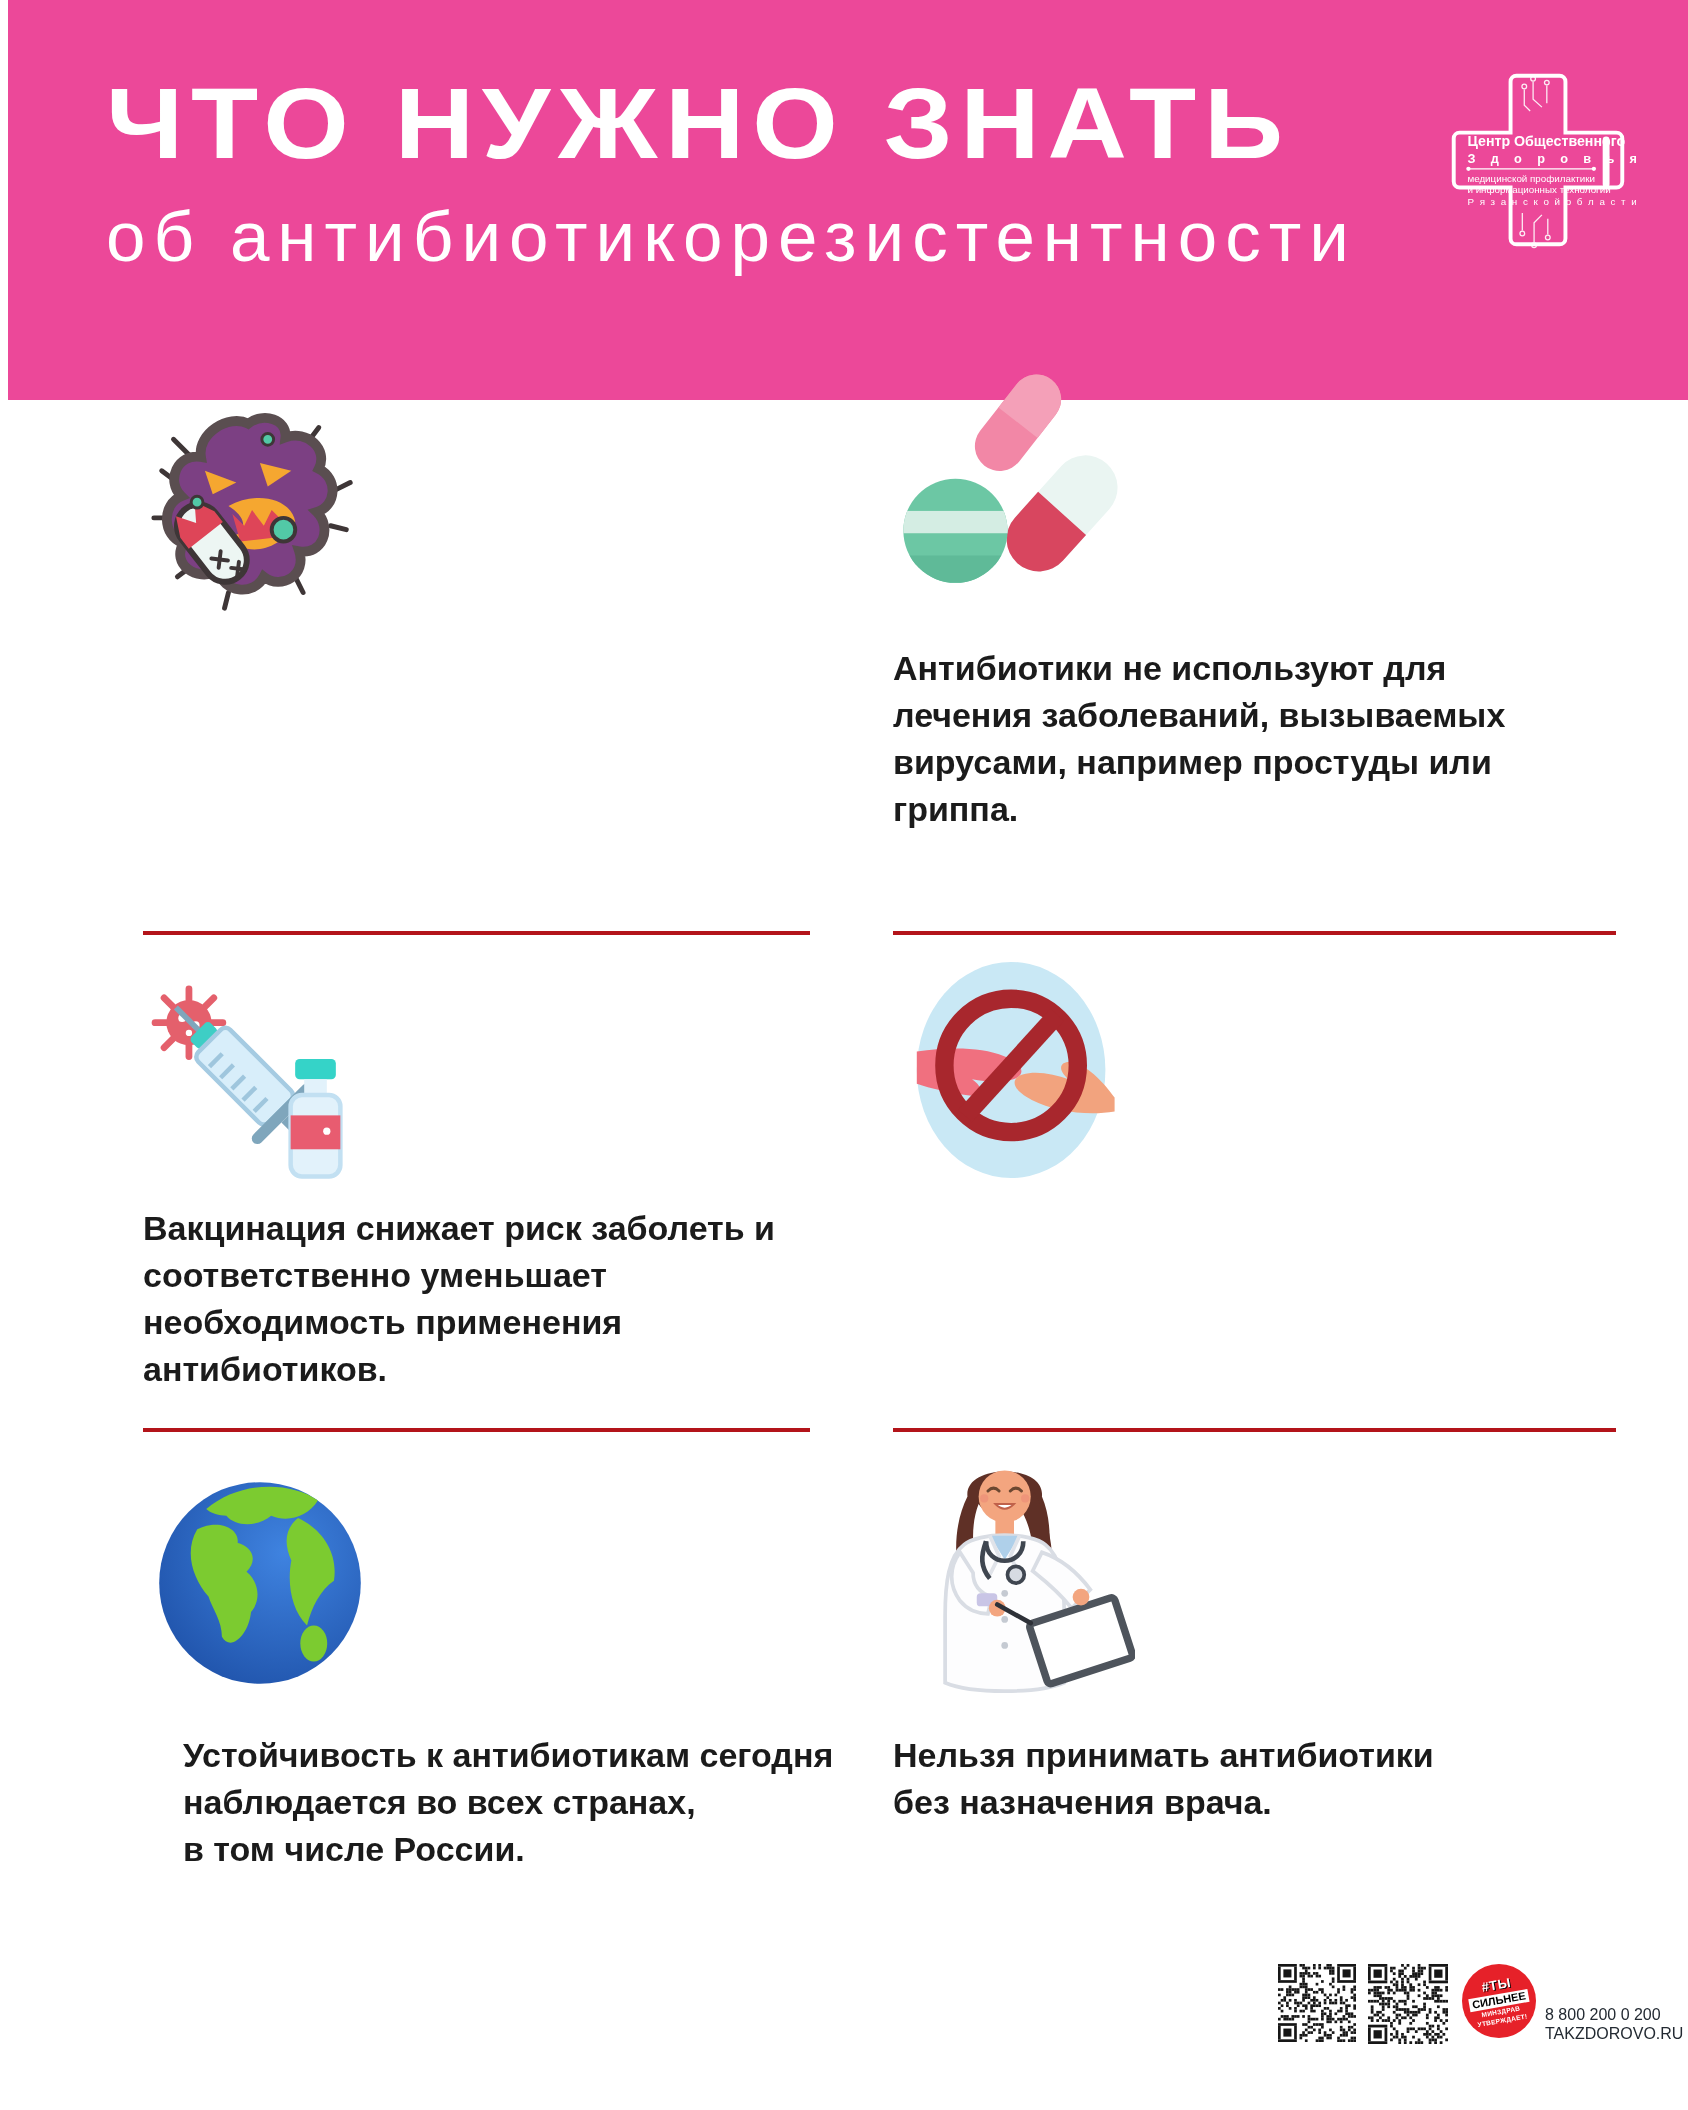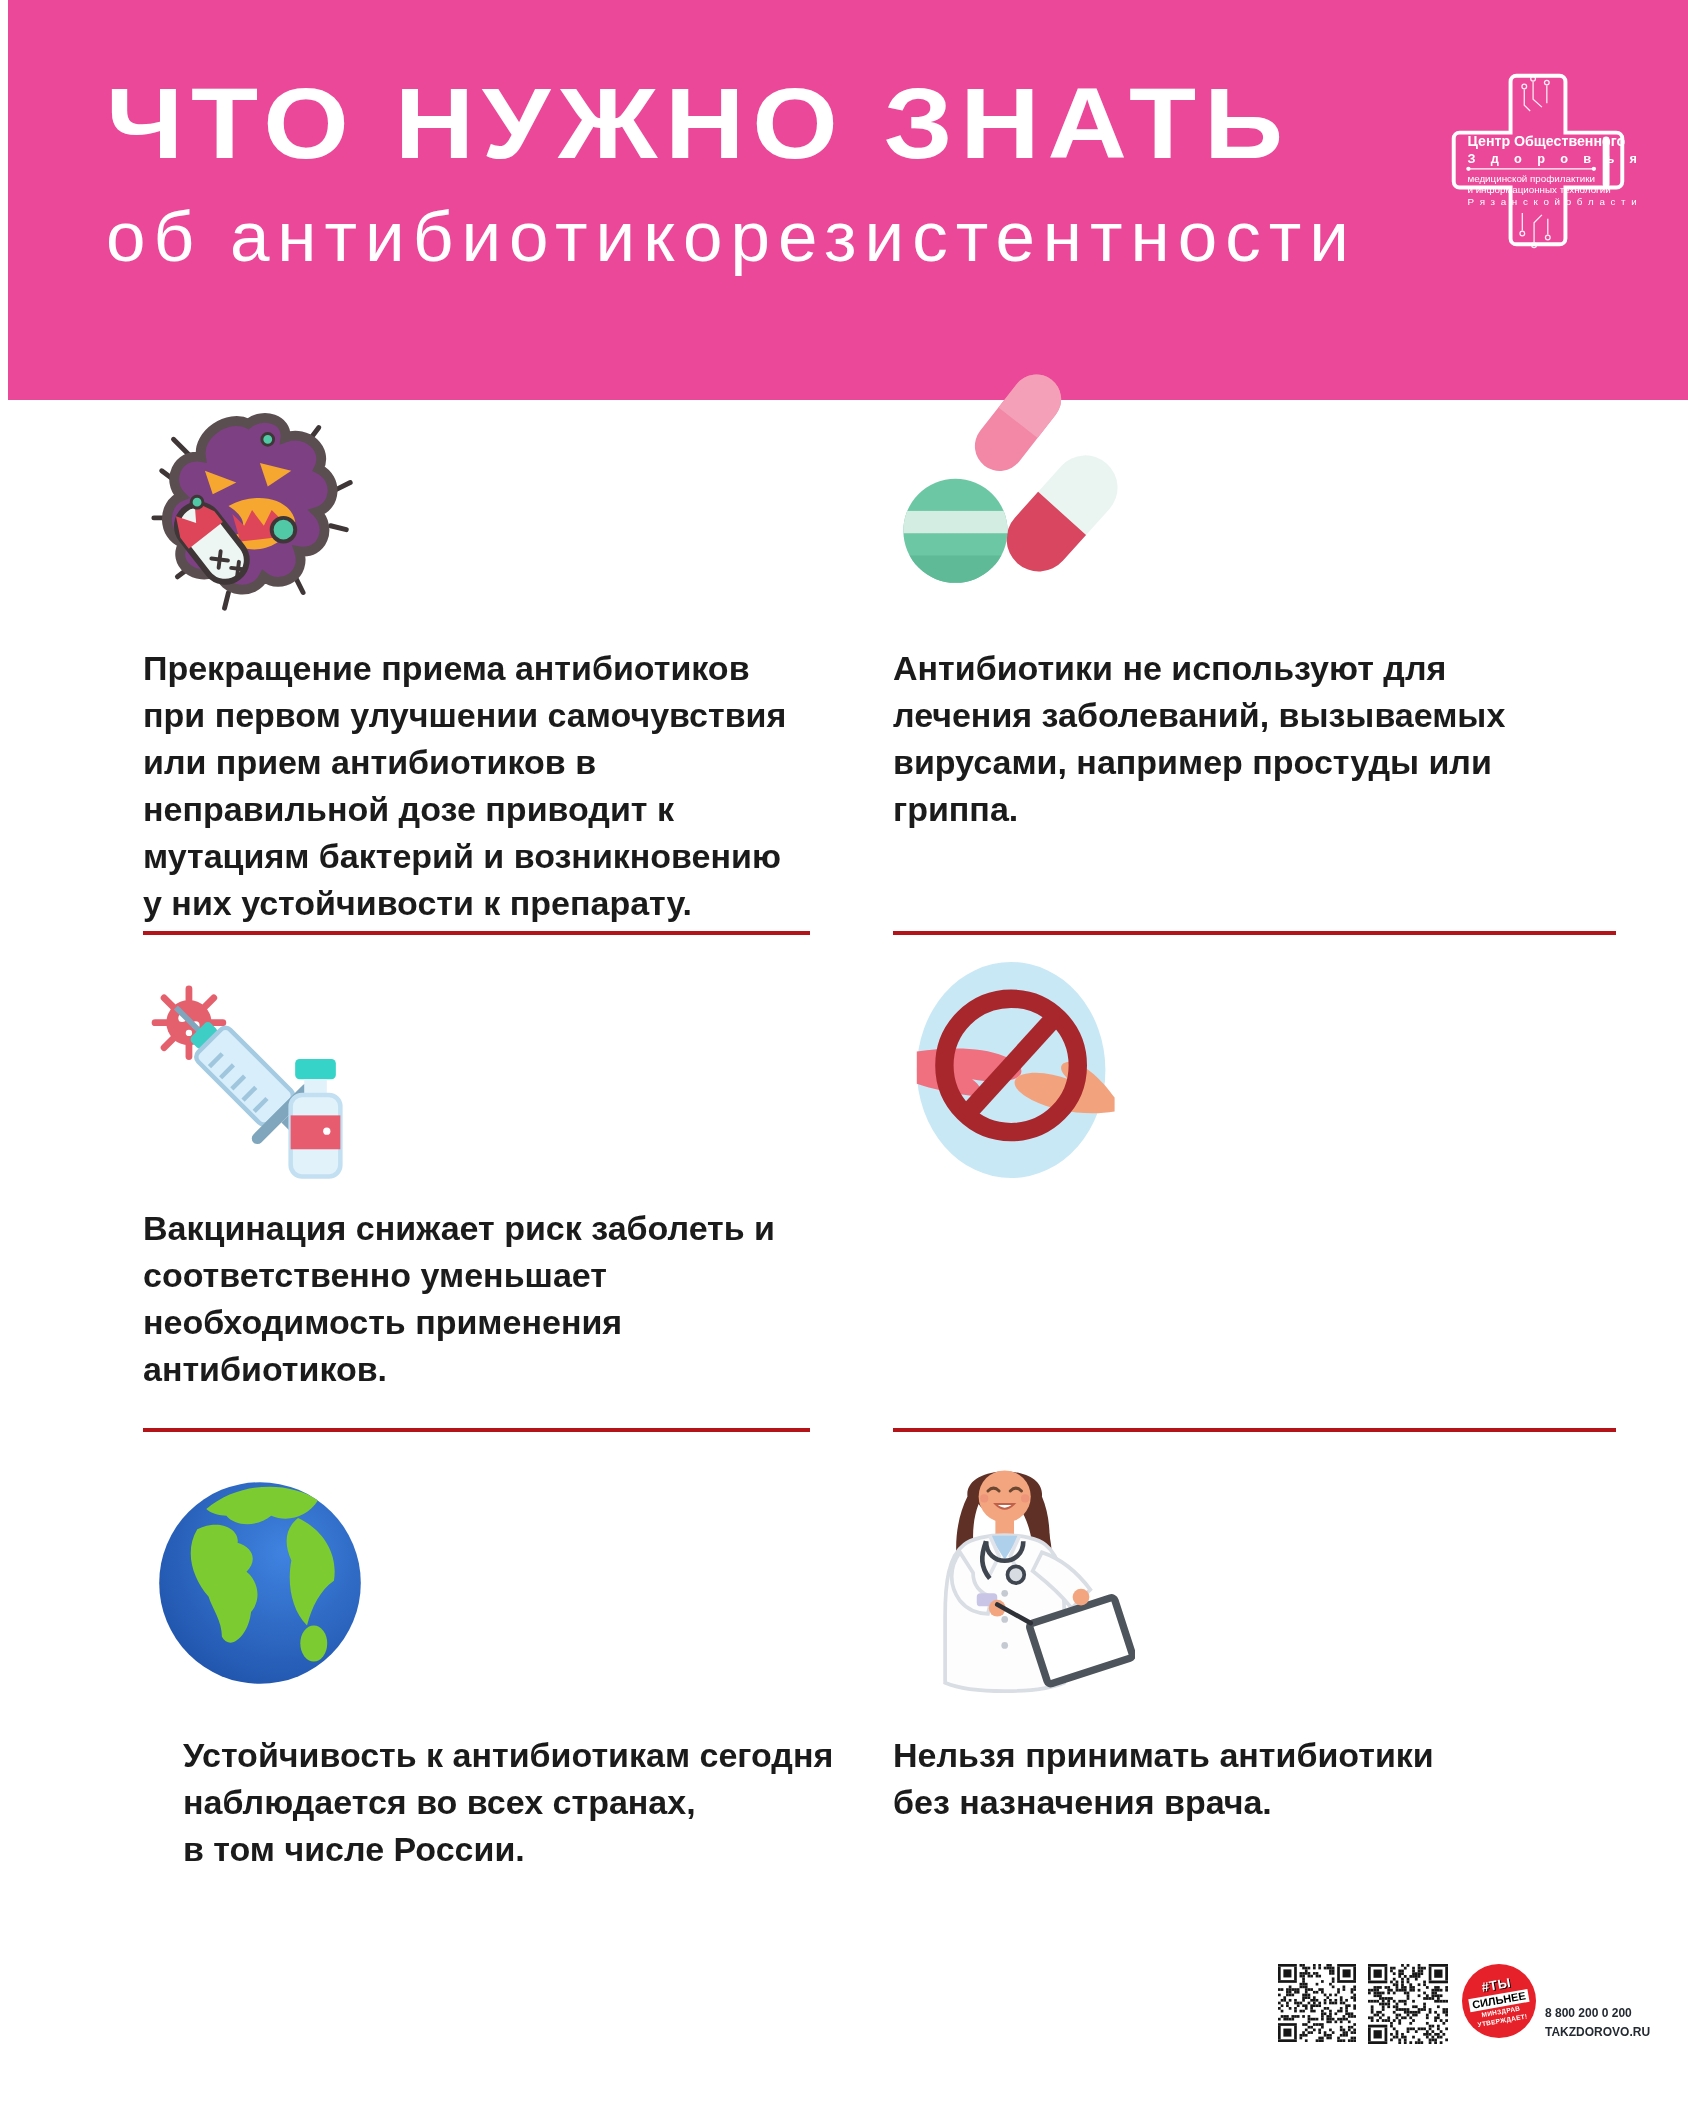--- a/index.html
+++ b/index.html
@@ -31,21 +31,21 @@
   .qr { position:absolute; background:#ffffff; }
   .badge {
     position:absolute; left:1462px; top:1964px; width:74px; height:74px;
     border-radius:50%; background:#e62129; display:flex; align-items:center; justify-content:center;
   }
   .badge-inner { transform:rotate(-10deg); text-align:center; color:#ffffff; line-height:1; }
   .badge-hash { font-size:13px; font-weight:bold; text-shadow:1px 1px 0 #000000; letter-spacing:0.5px; }
   .badge-strong { display:inline-block; background:#ffffff; color:#000000; font-size:11px; font-weight:bold; padding:1px 3px; margin-top:1px; }
   .badge-small { font-size:6.5px; font-weight:bold; margin-top:2px; letter-spacing:0.3px; }
   .footer-phone, .footer-site {
-    position:absolute; left:1545px; font-size:12px; font-weight:bold; color:#232a32; white-space:nowrap;
+    position:absolute; left:1545px; font-size:16px; font-weight:normal; color:#232a32; white-space:nowrap;
   }
   .footer-phone { top:2006px; }
   .footer-site  { top:2025px; }
 </style>
 </head>
 <body>
 
 <div class="poster">
 
   <div class="header">
@@ -107,26 +107,20 @@
         <line x1="-5" y1="2" x2="1" y2="8"></line>
           <line x1="1" y1="2" x2="-5" y2="8"></line>
         <line x1="0" y1="12" x2="5" y2="17"></line>
           <line x1="5" y1="12" x2="0" y2="17"></line>
       </g>
     </g>
     <circle cx="70" cy="64" r="6" fill="#52c9a6" stroke="#3e3637" stroke-width="2"></circle>
     <circle cx="26" cy="50" r="3" fill="#52c9a6" stroke="#3e3637" stroke-width="1.5"></circle>
     <circle cx="62" cy="18" r="3" fill="#52c9a6" stroke="#3e3637" stroke-width="1.5"></circle>
   </svg>
-  <div class="cell-text" style="left:143px; top:645px; width:690px;">Прекращение приема антибиотиков
-при первом улучшении самочувствия
-или прием антибиотиков в
-неправильной дозе приводит к
-мутациям бактерий и возникновению
-у них устойчивости к препарату.</div>
 
   <svg class="icon" style="left:886px; top:372px;" width="248" height="258" viewBox="0 0 100 100">
     <defs>
         <clipPath id="tabclip">
           <circle cx="28" cy="62" r="21"></circle>
         </clipPath>
       </defs>
     <g transform="rotate(38 52 20)">
       <rect x="42" y="-4" width="20" height="44" rx="10" fill="#f287a6"></rect>
       <path d="M42,6 a10,10 0 0 1 20,0 v12 h-20 z" fill="#f4a0b8"></path>

